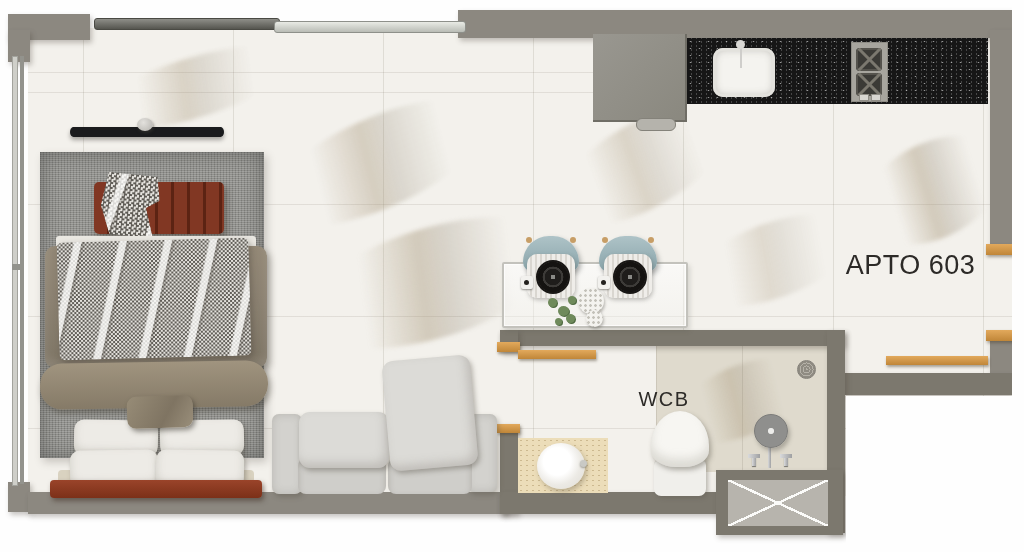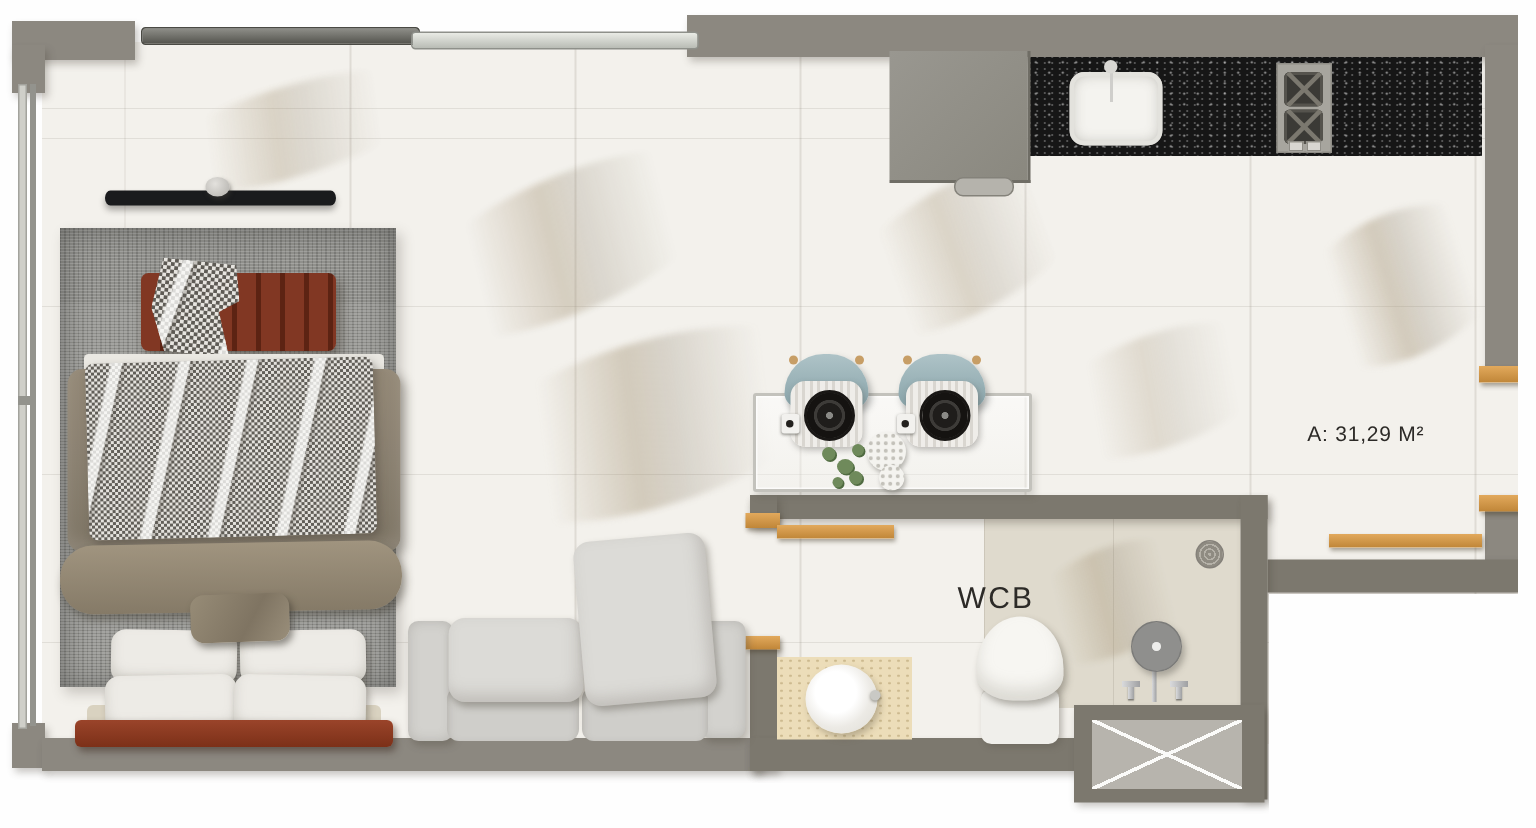--- a/index.html
+++ b/index.html
@@ -245,16 +245,16 @@
   </div>
   <div class="a" style="left:778px;top:454px;width:16px;height:14px;">
     <div class="a chrome" style="left:6px;top:0;width:4px;height:12px;box-shadow:0 1px 1px rgba(50,50,48,.6);"></div>
     <div class="a chrome" style="left:2px;top:0;width:12px;height:4px;"></div>
   </div>
   <div class="a drain" style="left:797px;top:360px;width:17px;height:17px;"></div>
 
   <div class="a mask" style="left:846px;top:396px;width:178px;height:156px;"></div>
   <div class="a mask" style="left:1012px;top:0;width:12px;height:552px;"></div>
 
-  <div class="a lab areatxt" style="left:838px;top:281px;width:145px;">A: 31,29 M²</div>
+  <div class="a lab unit" style="left:838px;top:250px;width:145px;">APTO 603</div>
   <div class="a lab wcbtxt" style="left:628px;top:388px;width:72px;">WCB</div>
 
 </div>
 
 </body></html>

